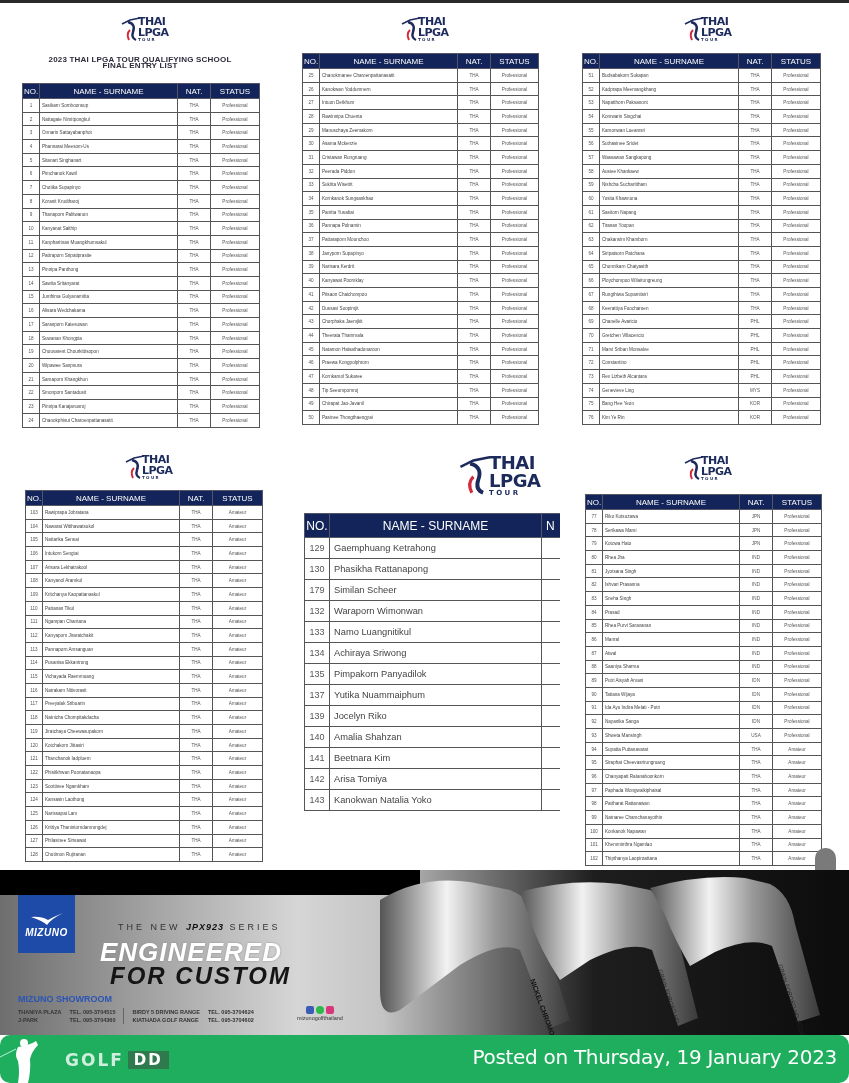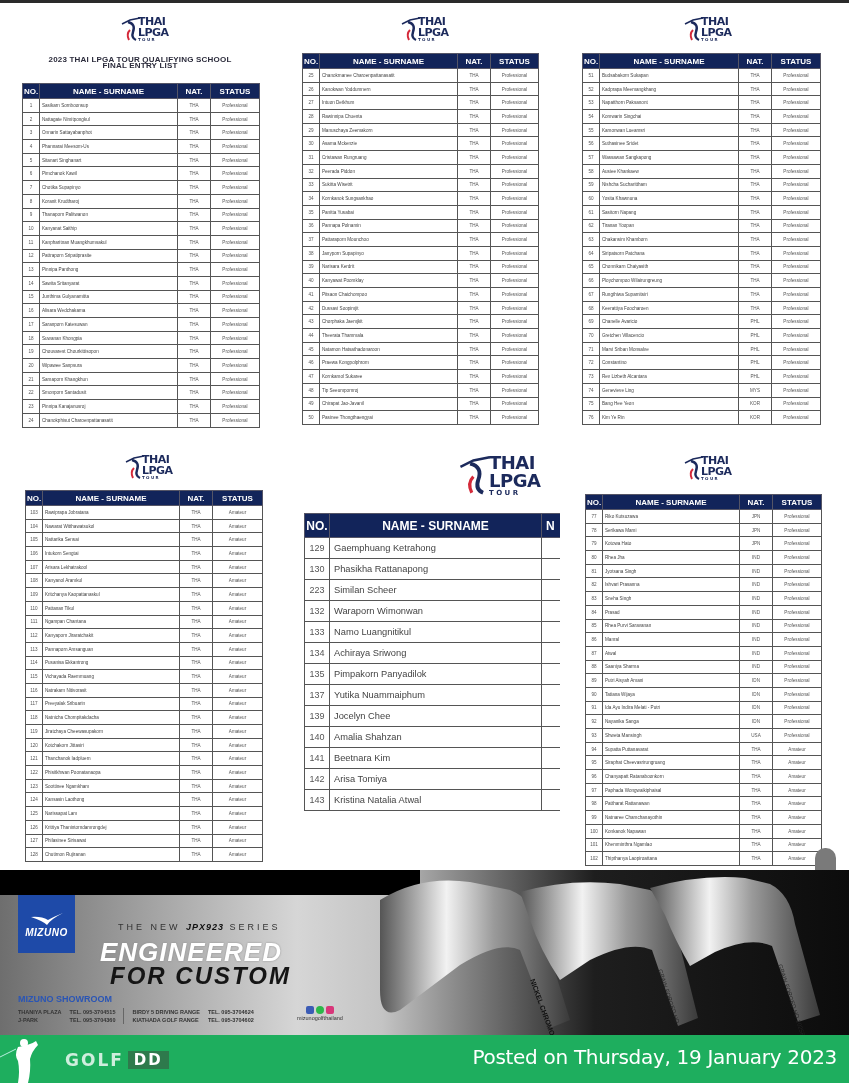--- a/index.html
+++ b/index.html
@@ -7,21 +7,21 @@
   body { font-family: "Liberation Sans", sans-serif; position: relative; color: #222; }
   .topbar { position: absolute; left: 0; top: 0; width: 849px; height: 3px; background: #2a2a2a; }
   .page { position: absolute; background: #fff; }
   .logo { position: absolute; display: flex; align-items: flex-start; }
   .logo svg { display: block; }
   .logo .lt { display: flex; flex-direction: column; line-height: 1; margin-left: -4px; }
   .logo .l1, .logo .l2 { font-family: "DejaVu Sans", sans-serif; font-weight: bold; color: #1c2a5c; letter-spacing: -0.5px; }
   .logo .l3 { font-family: "DejaVu Sans", sans-serif; font-weight: bold; color: #1c2a5c; }
   .doc-title { position: absolute; text-align: center; font-weight: bold; color: #2b2b3b; font-size: 8px; letter-spacing: 0.2px; }
   table.entry { position: absolute; border-collapse: collapse; table-layout: fixed; }
-  table.entry th { background: #12245a; color: #fff; font-weight: bold; border: 1px solid #556; text-align: center; }
+  table.entry th { background: #12245a; color: #fff; font-weight: normal; border: 1px solid #556; text-align: center; }
   table.entry td { border: 1px solid #555; color: #444; white-space: nowrap; overflow: hidden; }
   table.entry td.no { text-align: center; color: #555; }
   table.entry td.nat, table.entry td.st { text-align: center; color: #555; }
   .sm th { font-size: 8px; height: 15px; }
   .sm td { font-size: 4.6px; height: 13.7px; }
   .sm td.name { padding-left: 2px; }
   .big th { font-size: 12px; height: 24px; }
   .big td { font-size: 9.3px; height: 21px; color: #333; }
   .big td.name { padding-left: 4px; }
   .big td.no { font-size: 9px; }
@@ -38,21 +38,21 @@
   .ad .showroom { position: absolute; left: 18px; top: 124px; font-size: 9px; font-weight: bold; color: #2a55b5; }
   .ad .contacts { position: absolute; left: 18px; top: 138px; font-size: 5.5px; font-weight: bold; color: #333; line-height: 8px; display: flex; gap: 8px; }
   .ad .contacts .col { display: flex; flex-direction: column; }
   .ad .contacts .sep { width: 1px; background: #666; height: 16px; }
   .ad .social { position: absolute; left: 297px; top: 136px; display: flex; flex-direction: column; align-items: center; }
   .ad .social .icons { display: flex; gap: 2px; }
   .ad .social .icons span { width: 8px; height: 8px; display: inline-block; border-radius: 2px; }
   .ad .social .handle { font-size: 5.5px; color: #333; margin-top: 1px; }
   .ad .clubs { position: absolute; left: 380px; top: 0; width: 469px; height: 165px; }
   
-  .footer { position: absolute; left: 0; top: 1035px; width: 849px; height: 48px; background: #1eae5e; }
+  .footer { position: absolute; left: 0; top: 1035px; width: 849px; height: 48px; background: #1eae5e; border-radius: 10px; }
   .footer .golfer { position: absolute; left: 0; top: 2px; }
   .footer .brand { position: absolute; left: 65px; top: 15px; display: flex; align-items: center; }
   .footer .brand .golf { font-family: "DejaVu Sans", sans-serif; font-size: 17px; letter-spacing: 2px; color: #cfeedd; font-weight: bold; }
   .footer .brand .dd { margin-left: 4px; background: #2e7a4c; color: #fff; font-family: "DejaVu Sans", sans-serif; font-weight: bold; font-size: 15px; padding: 0 6px; letter-spacing: 2px; }
   .footer .posted { position: absolute; right: 12px; top: 10px; font-family: "DejaVu Sans", sans-serif; font-size: 20px; color: #fff; letter-spacing: -0.3px; }
 </style>
 </head>
 <body>
 
 <div class="topbar"></div>
@@ -834,21 +834,21 @@
           <td class="no">129</td>
           <td class="name">Gaemphuang  Ketrahong</td>
           <td></td>
         </tr>
         <tr>
           <td class="no">130</td>
           <td class="name">Phasikha  Rattanapong</td>
           <td></td>
         </tr>
         <tr>
-          <td class="no">223</td>
+          <td class="no">179</td>
           <td class="name">Similan Scheer</td>
           <td></td>
         </tr>
         <tr>
           <td class="no">132</td>
           <td class="name">Waraporn  Wimonwan</td>
           <td></td>
         </tr>
         <tr>
           <td class="no">133</td>
@@ -865,41 +865,41 @@
           <td class="name">Pimpakorn  Panyadilok</td>
           <td></td>
         </tr>
         <tr>
           <td class="no">137</td>
           <td class="name">Yutika Nuammaiphum</td>
           <td></td>
         </tr>
         <tr>
           <td class="no">139</td>
-          <td class="name">Jocelyn  Chee</td>
+          <td class="name">Jocelyn  Riko</td>
           <td></td>
         </tr>
         <tr>
           <td class="no">140</td>
           <td class="name">Amalia  Shahzan</td>
           <td></td>
         </tr>
         <tr>
           <td class="no">141</td>
           <td class="name">Beetnara  Kim</td>
           <td></td>
         </tr>
         <tr>
           <td class="no">142</td>
           <td class="name">Arisa  Tomiya</td>
           <td></td>
         </tr>
         <tr>
           <td class="no">143</td>
-          <td class="name">Kristina  Natalia Atwal</td>
+          <td class="name">Kanokwan  Natalia Yoko</td>
           <td></td>
         </tr>
       </tbody>
   </table>
 </div>
 
 <div class="page" style="left:578px;top:448px;width:250px;height:422px;">
   <div class="logo" style="left:105px;top:7px;">
     <svg width="22" height="26" viewBox="0 0 22 26">
         <path d="M2 8 L10 4 L20 2" stroke="#1c2a5c" stroke-width="1.5" fill="none"></path>

